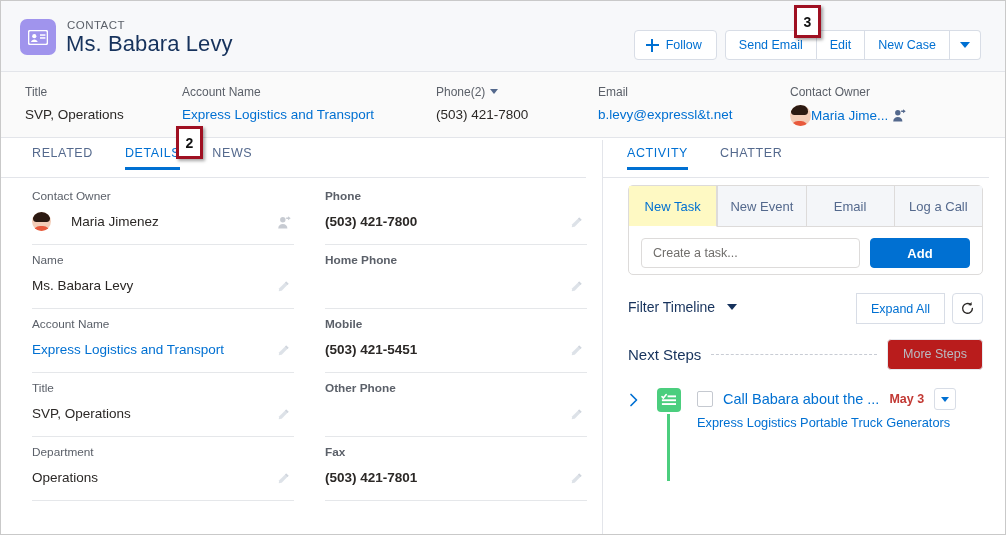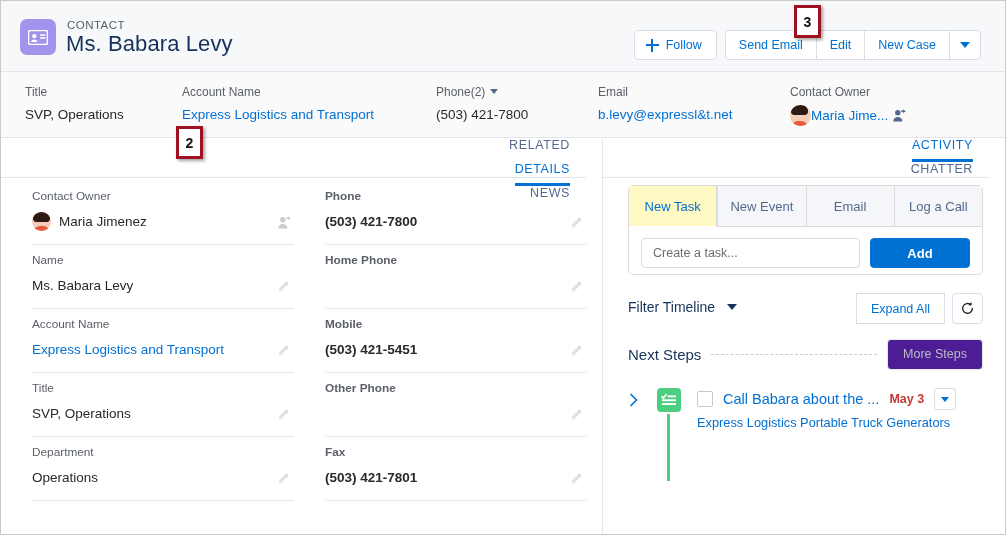--- a/index.html
+++ b/index.html
@@ -101,21 +101,21 @@
   }
   .avatar-lg { width: 21px; height: 21px; }
 
   
   .tabbar {
     position: absolute; left: 0; top: 137px; width: 601px; height: 40px;
   }
   .tabbar-r {
     position: absolute; left: 602px; top: 137px; width: 402px; height: 40px;
   }
-  .tabs { display: flex; height: 100%; align-items: flex-end; flex-direction: column; }
+  .tabs { display: flex; height: 100%; align-items: center; }
   .tab {
     font-size: 12.5px; letter-spacing: .6px; color: #54698d;
     text-transform: uppercase; cursor: pointer; padding: 0 0 10px 0;
     margin-right: 32px; position: relative;
   }
   .tab.active { color: #0070d2; font-weight: 400; }
   .tab.active::after {
     content: ""; position: absolute; left: 0; right: 0; bottom: 0;
     height: 3px; background: #0070d2;
   }
@@ -137,21 +137,21 @@
   .det-col.right { left: 324px; font-weight: bold; }
   .field {
     position: relative; height: 64px; border-bottom: 1px solid #e5e7ea;
     padding-top: 8px;
   }
   .field .f-lbl {
     font-size: 11.8px; color: #5b6069; display: block; margin-bottom: 9px;
   }
   .field .f-val { font-size: 13.5px; color: #2b2826; }
   .field .f-val.link { color: #0070d2; cursor: pointer; }
-  .field .f-val.owner { display: flex; align-items: center; gap: 8px; }
+  .field .f-val.owner { display: flex; align-items: center; gap: 20px; }
   .pencil {
     position: absolute; right: 4px; bottom: 14px; width: 14px; height: 14px;
     cursor: pointer; opacity: .55;
   }
   .usericon {
     position: absolute; right: 2px; bottom: 14px; width: 15px; height: 15px;
     opacity: .55; cursor: pointer;
   }
 
   
@@ -217,21 +217,21 @@
   .nextsteps {
     position: absolute; left: 25px; top: 158px; width: 355px; height: 30px;
     display: flex; align-items: center;
   }
   .ns-title { font-size: 15px; color: #16325c; white-space: nowrap; }
   .ns-dash {
     flex: 1; margin: 0 10px; border-top: 1px dashed #c8ccd4; height: 0;
   }
   .more-steps {
     height: 31px; padding: 0 15px; border: 1px solid #e6e9ee; border-radius: 4px;
-    background: #4c1d95; color: #b9bcc3; font-size: 12.5px;
+    background: #b91c1c; color: #b9bcc3; font-size: 12.5px;
     display: flex; align-items: center; cursor: default;
     font-family: "Liberation Sans", sans-serif;
   }
 
   .tl-item { position: absolute; left: 25px; top: 198px; width: 370px; }
   .tl-chevron {
     position: absolute; left: 0; top: 14px; width: 12px; height: 12px; cursor: pointer;
   }
   .tl-icon {
     position: absolute; left: 29px; top: 9px; width: 24px; height: 24px;

